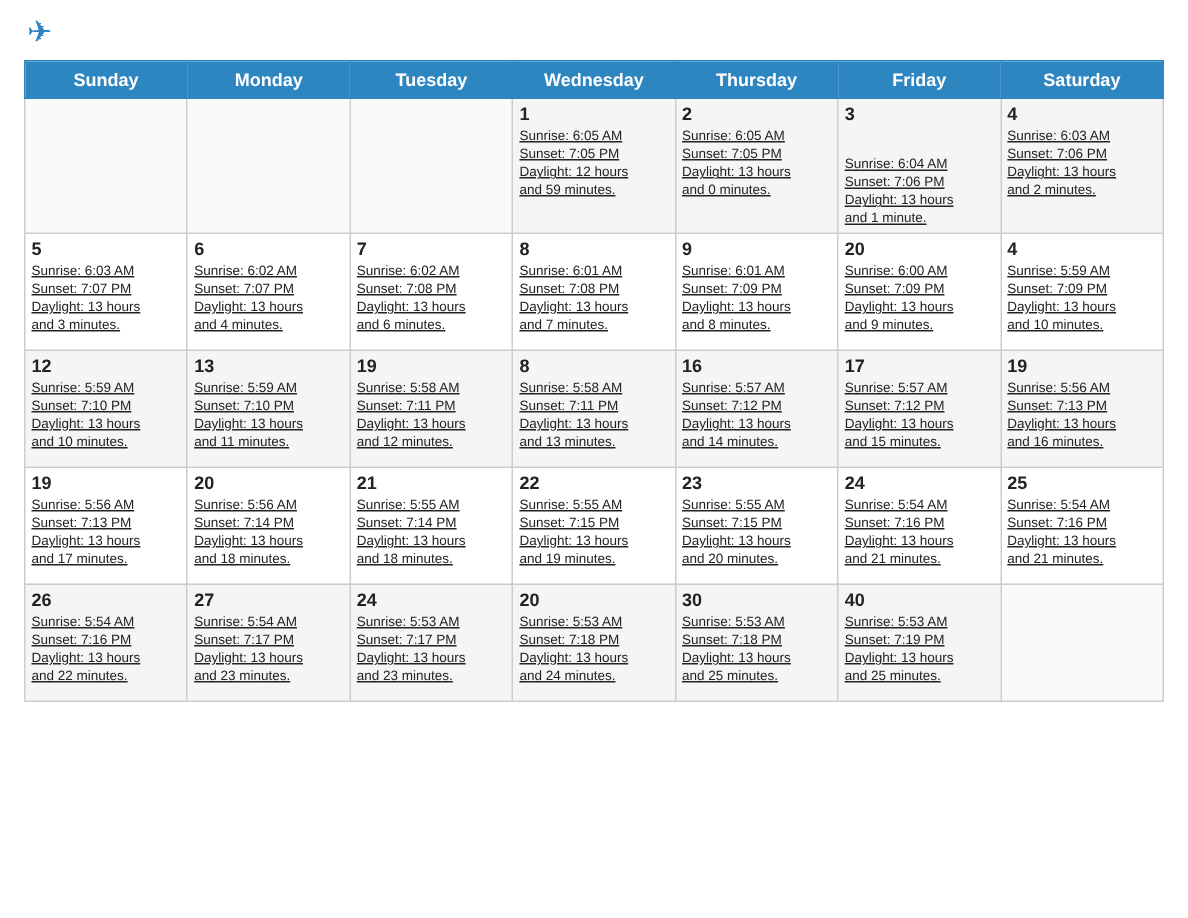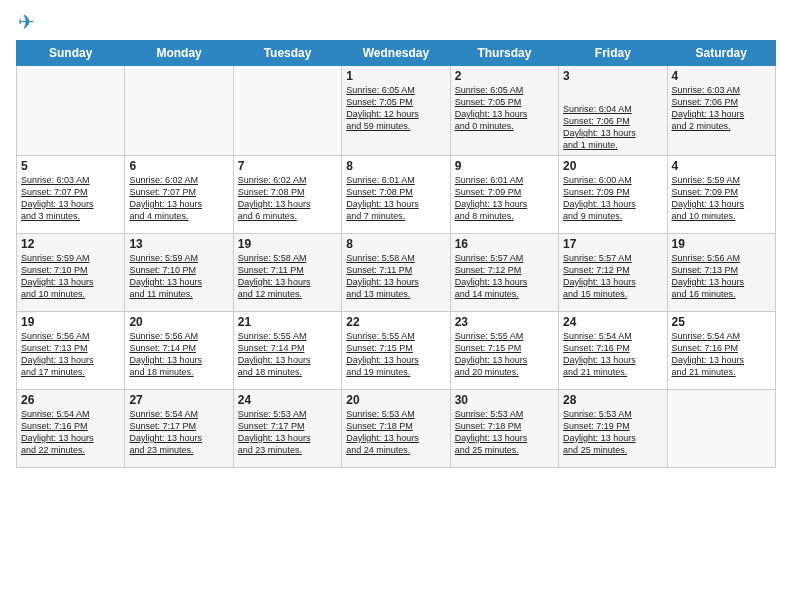--- a/index.html
+++ b/index.html
@@ -337,21 +337,21 @@
 and 24 minutes.</div>
           </td>
           <td>
             <span class="day-number">30</span>
             <div class="day-info" style="white-space: pre-line;">Sunrise: 5:53 AM
 Sunset: 7:18 PM
 Daylight: 13 hours
 and 25 minutes.</div>
           </td>
           <td>
-            <span class="day-number">28</span>
+            <span class="day-number">40</span>
             <div class="day-info" style="white-space: pre-line;">Sunrise: 5:53 AM
 Sunset: 7:19 PM
 Daylight: 13 hours
 and 25 minutes.</div>
           </td>
           <td class="empty-cell"></td>
         </tr>
       </tbody>
   </table>
 </div>

